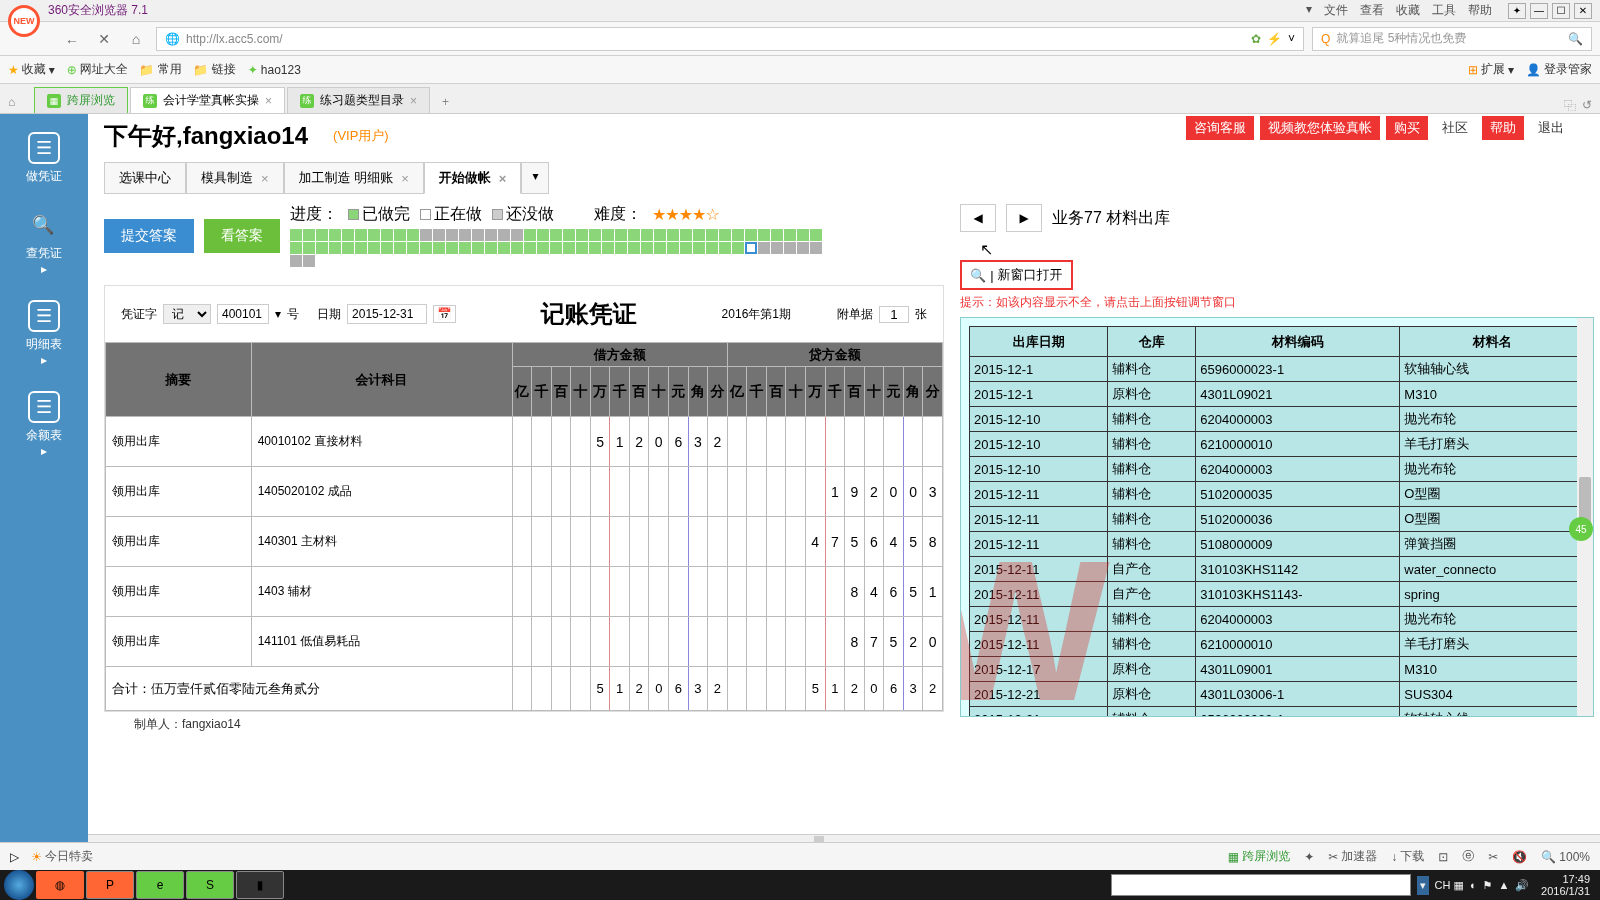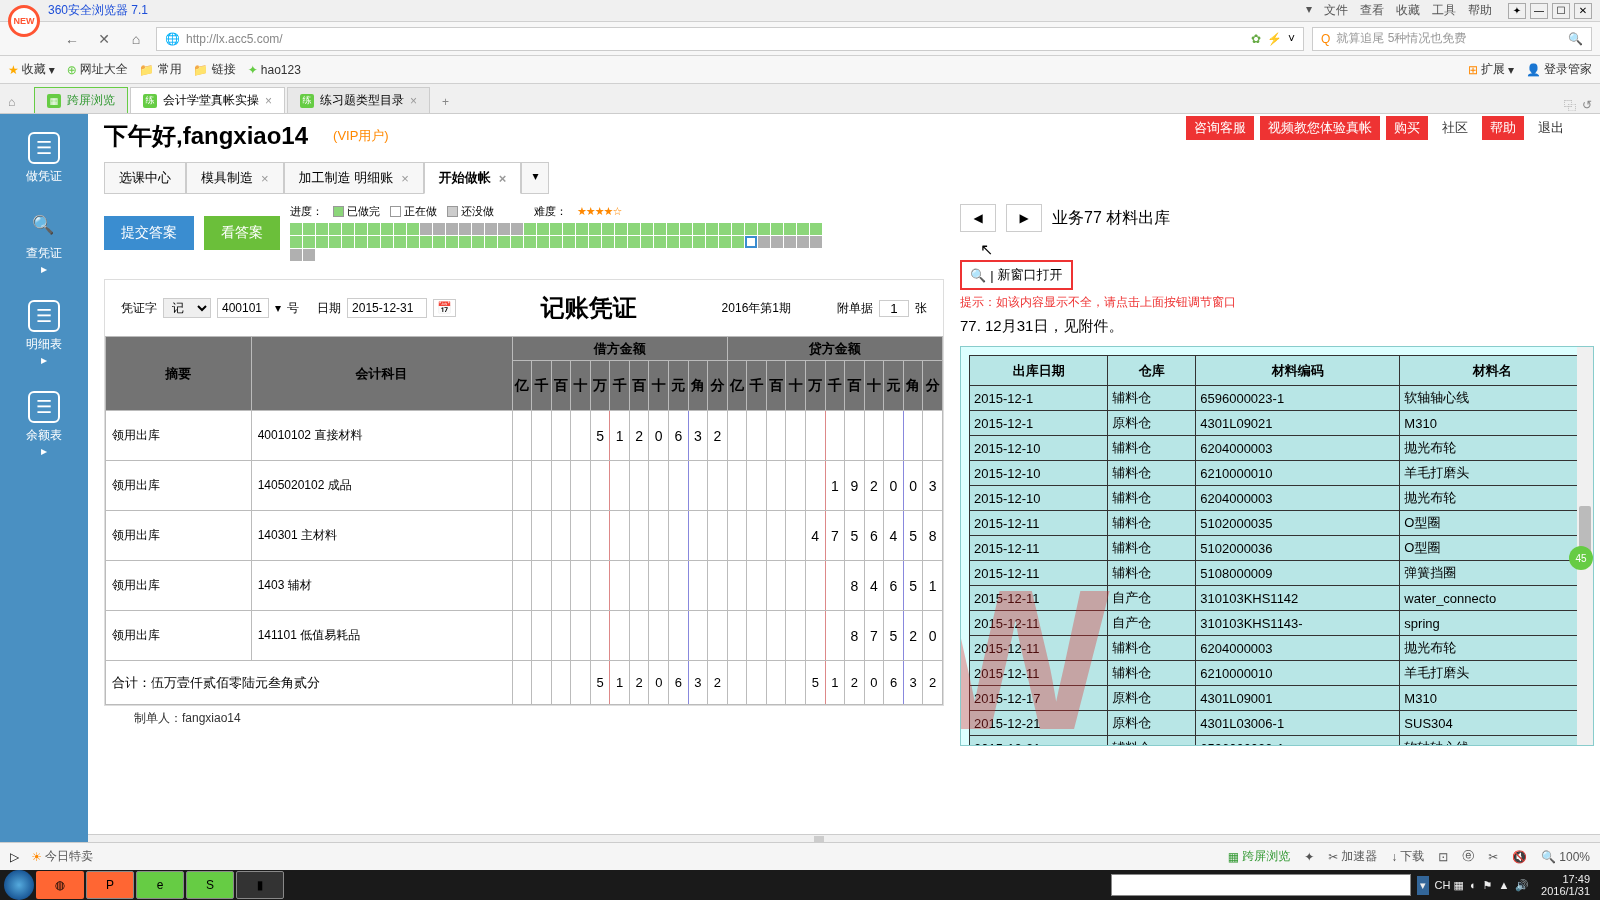--- a/index.html
+++ b/index.html
@@ -1,21 +1,21 @@
 <!DOCTYPE html>
 <html><head>
 <meta charset="utf-8">
 <style>
 * { margin: 0; padding: 0; box-sizing: border-box; font-family: "Microsoft YaHei", Arial, sans-serif; }
 body { background: #fff; font-size: 12px; overflow: hidden; }
 
 
 .browser-title { height: 22px; background: #f0f0f0; display: flex; align-items: center; padding: 0 8px; gap: 8px; border-bottom: 1px solid #d0d0d0; }
 .browser-title .logo { width: 32px; height: 32px; border-radius: 50%; border: 3px solid #ff5533; color: #ff5533; font-size: 9px; font-weight: bold; display: flex; align-items: center; justify-content: center; position: relative; top: 10px; z-index: 10; background: #fff; }
-.browser-title .title-text { color: #1d4ed8; }
+.browser-title .title-text { color: #701a75; }
 .browser-title .right-menu { margin-left: auto; display: flex; gap: 12px; color: #555; }
 .browser-title .right-menu span { cursor: pointer; }
 .browser-title .win-btns { display: flex; gap: 4px; margin-left: 8px; }
 .browser-title .win-btns span { width: 18px; height: 16px; border: 1px solid #aaa; display: flex; align-items: center; justify-content: center; font-size: 10px; }
 
 .address-bar { height: 34px; background: #f7f7f7; display: flex; align-items: center; padding: 0 8px 0 60px; gap: 8px; border-bottom: 1px solid #d0d0d0; }
 .address-bar .nav-btn { width: 24px; height: 24px; display: flex; align-items: center; justify-content: center; color: #666; cursor: pointer; font-size: 14px; }
 .url-input { flex: 1; border: 1px solid #ccc; height: 24px; padding: 0 8px; display: flex; align-items: center; gap: 6px; background: #fff; }
 .url-input .globe { color: #888; }
 .url-input .url-text { color: #888; flex: 1; }
@@ -59,21 +59,21 @@
 .breadcrumb-tabs .more-c { padding: 6px 10px; border: 1px solid #ccc; background: #f7f7f7; }
 
 .work-row { display: flex; margin-top: 10px; gap: 16px; }
 
 .left-panel { flex: 0 0 840px; }
 .toolbar { display: flex; align-items: center; gap: 10px; margin-bottom: 8px; }
 .toolbar .bigbtn { padding: 8px 17px; color: #fff; font-size: 14px; cursor: pointer; }
 .bigbtn.blue { background: #3a8dd0; }
 .bigbtn.green { background: #6bbf3a; }
 .progress-area { display: flex; flex-direction: column; gap: 4px; flex: 1; }
-.progress-labels { display: flex; align-items: center; gap: 10px; font-size: 11px; }
+.progress-labels { display: flex; align-items: center; gap: 10px; font-size: 16px; }
 .progress-labels .lgd { display: flex; align-items: center; gap: 3px; }
 .progress-labels .sq { width: 11px; height: 11px; border: 1px solid #999; }
 .progress-labels .sq.done { background: #8cd67a; }
 .progress-labels .sq.doing { background: #fff; }
 .progress-labels .sq.not { background: #ccc; }
 .stars { color: #f80; letter-spacing: -1px; }
 .progress-grid { display: flex; flex-wrap: wrap; gap: 1px; width: 540px; }
 .progress-grid .cell { width: 12px; height: 12px; background: #8cd67a; }
 .progress-grid .cell.g { background: #b0b0b0; }
 .progress-grid .cell.c { background: #fff; border: 2px solid #3a8dd0; box-sizing: border-box; }
@@ -606,21 +606,20 @@
           <span class="task-title">业务77 材料出库</span>
         </div>
         <div style="position:relative;height:20px">
             <span style="position:absolute;left:20px;font-size:16px">↖</span>
           </div>
         <div class="open-new">
           <span class="mag">🔍</span>|
           <span>新窗口打开</span>
         </div>
         <div class="tip">提示：如该内容显示不全，请点击上面按钮调节窗口</div>
-        <div class="task-desc">77. 12月31日，见附件。</div>
 
         <div class="attach-area">
           <table class="attach-table" id="atable">
               <tbody>
                 <tr>
                   <th>出库日期</th>
                   <th>仓库</th>
                   <th>材料编码</th>
                   <th>材料名</th>
                 </tr>

